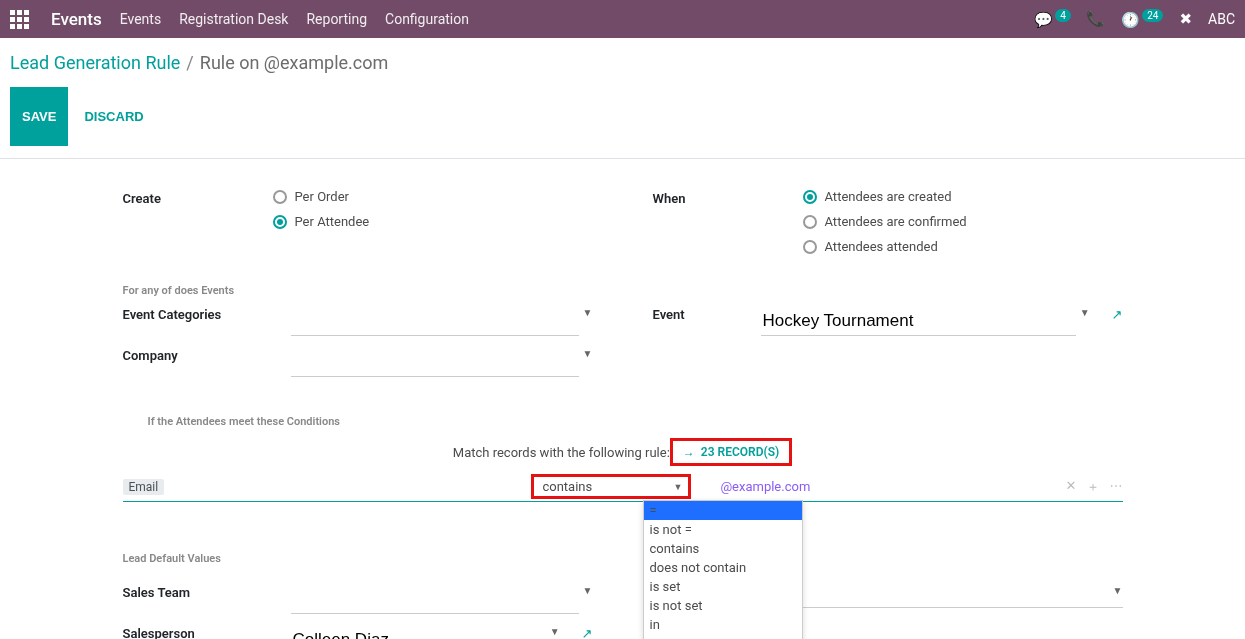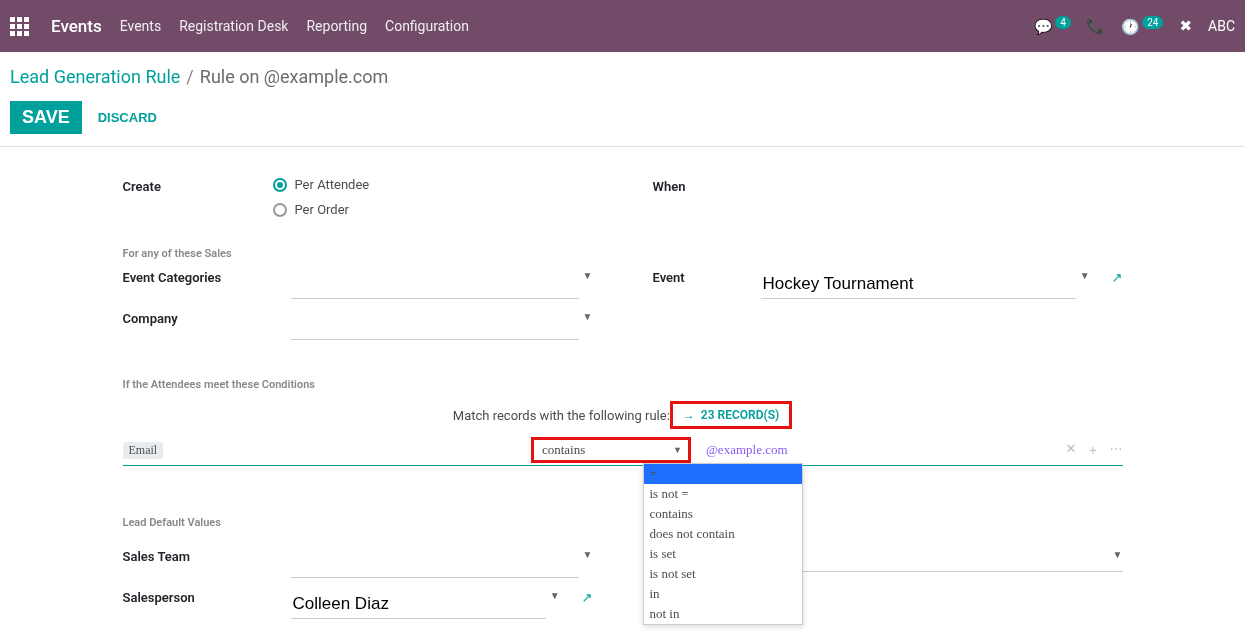--- a/index.html
+++ b/index.html
@@ -1,34 +1,34 @@
 <!DOCTYPE html>
 <html><head>
 <meta charset="utf-8">
 <style>
   * { box-sizing: border-box; margin: 0; padding: 0; }
   body { font-family: -apple-system, BlinkMacSystemFont, "Segoe UI", Roboto, sans-serif; font-size: 13px; color: #4c4c4c; background: #fff; }
 
-  .topbar { background: #714b67; color: #fff; height: 52px; display: flex; align-items: center; padding: 0 10px; justify-content: space-between; }
+  .topbar { background: #714b67; color: #fff; height: 38px; display: flex; align-items: center; padding: 0 10px; justify-content: space-between; }
   .topbar-left { display: flex; align-items: center; gap: 18px; }
   .app-icon { display: grid; grid-template-columns: repeat(3, 5px); grid-template-rows: repeat(3, 5px); gap: 2px; margin-right: 4px; }
   .app-icon span { background: #fff; width: 5px; height: 5px; }
   .app-name { font-size: 17px; font-weight: 500; }
   .nav-item { font-size: 14px; color: rgba(255,255,255,0.9); cursor: pointer; }
   .topbar-right { display: flex; align-items: center; gap: 16px; }
   .badge { background: #00a09d; color: #fff; border-radius: 10px; font-size: 10px; padding: 1px 5px; margin-left: 2px; vertical-align: super; }
   .icon-btn { color: #fff; cursor: pointer; font-size: 15px; position: relative; }
 
   .breadcrumb-row { display: flex; align-items: center; padding: 14px 16px 10px 10px; gap: 6px; font-size: 18px; }
   .breadcrumb-link { color: #00a09d; }
   .breadcrumb-sep { color: #888; }
   .breadcrumb-current { color: #6c6c6c; }
 
   .action-row { padding: 4px 10px 12px 10px; display: flex; gap: 16px; align-items: center; border-bottom: 1px solid #dee2e6; }
-  .btn-primary { background: #00a09d; color: #fff; border: none; padding: 6px 12px; font-weight: 600; font-size: 18px; cursor: pointer; }
+  .btn-primary { background: #00a09d; color: #fff; border: none; padding: 22px 12px; font-weight: 600; font-size: 13px; cursor: pointer; }
   .btn-secondary { background: none; border: none; color: #00a09d; font-weight: 600; font-size: 13px; cursor: pointer; }
 
   .form-area { max-width: 1080px; margin: 0 auto; padding: 30px 40px 40px 40px; }
 
   .two-col { display: flex; gap: 60px; margin-bottom: 30px; }
   .col { flex: 1; display: flex; }
   .fld-label { width: 150px; font-weight: 600; color: #212529; padding-top: 2px; }
   .fld-input { flex: 1; }
   .radio-stack { display: flex; flex-direction: column; gap: 10px; }
   .radio-row { display: flex; align-items: center; gap: 8px; }
@@ -42,21 +42,21 @@
   .field-row .lbl { width: 150px; font-weight: 600; color: #212529; }
   .field-row .inp { flex: 1; border: none; border-bottom: 1px solid #ccc; padding: 4px 2px; font-size: 17px; background: transparent; }
   .select-caret { color: #666; font-size: 10px; margin-left: -14px; pointer-events: none; }
   .ext-link { color: #00a09d; font-size: 13px; cursor: pointer; margin-left: 4px; }
 
   .cond-header { display: flex; justify-content: center; align-items: center; margin: 4px 0 8px 0; }
   .match-text { color: #4c4c4c; }
   .records-box { border: 3px solid #e61212; padding: 4px 10px; display: flex; align-items: center; gap: 6px; color: #00a09d; font-weight: 600; font-size: 12px; }
   .records-box .arrow { font-weight: bold; }
 
-  .rule-row { display: flex; align-items: center; gap: 8px; border-bottom: 1px solid #00a09d; padding-bottom: 2px; position: relative; font-family: Liberation Serif, serif; }
+  .rule-row { display: flex; align-items: center; gap: 22px; border-bottom: 1px solid #00a09d; padding-bottom: 2px; position: relative; }
   .chip { background: #e9ecef; padding: 1px 6px; border-radius: 2px; font-size: 12px; color: #495057; }
   .rule-field { flex: 1; color: #4c4c4c; font-size: 13px; }
   .op-box { border: 3px solid #e61212; padding: 2px 6px 2px 8px; width: 160px; display: flex; align-items: center; justify-content: space-between; margin-right: -3px; }
   .op-box span.caret { font-size: 9px; color: #666; }
   .rule-value { flex: 1; color: #8b5cf6; padding-left: 10px; }
   .rule-actions { display: flex; gap: 10px; color: #bbb; font-size: 13px; }
 
   .dropdown { position: absolute; left: 520px; top: 26px; width: 160px; background: #fff; border: 1px solid #ccc; box-shadow: 0 2px 6px rgba(0,0,0,0.15); z-index: 10; }
   .dropdown .opt { padding: 2px 6px; font-size: 13px; color: #4c4c4c; cursor: pointer; }
   .dropdown .opt.highlight { background: #1e6fff; }
@@ -107,35 +107,49 @@
   <button class="btn-secondary">DISCARD</button>
 </div>
 
 <div class="form-area">
 
   <div class="two-col">
     <div class="col">
       <div class="fld-label">Create</div>
       <div class="fld-input radio-stack">
         <div class="radio-row">
+          <span class="radio"></span>
+          <span>Per Order</span>
+        </div>
+        <div class="radio-row">
           <span class="radio checked"></span>
           <span>Per Attendee</span>
         </div>
-        <div class="radio-row">
-          <span class="radio"></span>
-          <span>Per Order</span>
-        </div>
       </div>
     </div>
     <div class="col">
       <div class="fld-label">When</div>
-    </div>
-  </div>
-
-  <div class="section-sep">For any of these Sales</div>
+      <div class="fld-input radio-stack">
+        <div class="radio-row">
+          <span class="radio checked"></span>
+          <span>Attendees are created</span>
+        </div>
+        <div class="radio-row">
+          <span class="radio"></span>
+          <span>Attendees are confirmed</span>
+        </div>
+        <div class="radio-row">
+          <span class="radio"></span>
+          <span>Attendees attended</span>
+        </div>
+      </div>
+    </div>
+  </div>
+
+  <div class="section-sep">For any of does Events</div>
   <div class="two-col" style="gap:60px; margin-bottom:10px;">
     <div style="flex:1;">
       <div class="field-row">
         <div class="lbl">Event Categories</div>
         <input class="inp" style="">
         <span class="select-caret">▼</span>
       </div>
       <div class="field-row">
         <div class="lbl">Company</div>
         <input class="inp" style="">
@@ -145,21 +159,21 @@
     <div style="flex:1;">
       <div class="field-row">
         <div class="lbl" style="width:90px;">Event</div>
         <input class="inp" value="Hockey Tournament" style="">
         <span class="select-caret">▼</span>
         <span class="ext-link">↗</span>
       </div>
     </div>
   </div>
 
-  <div class="section-sep" style="margin-top:26px;">If the Attendees meet these Conditions</div>
+  <div class="section-sep" style="margin-top:26px;margin-left:25px;">If the Attendees meet these Conditions</div>
   <div class="cond-header">
     <div class="match-text">Match records with the following rule:</div>
     <div class="records-box">
       <span class="arrow">→</span>
       <span>23 RECORD(S)</span>
     </div>
   </div>
 
   <div class="rule-row">
     <span class="chip">Email</span>

